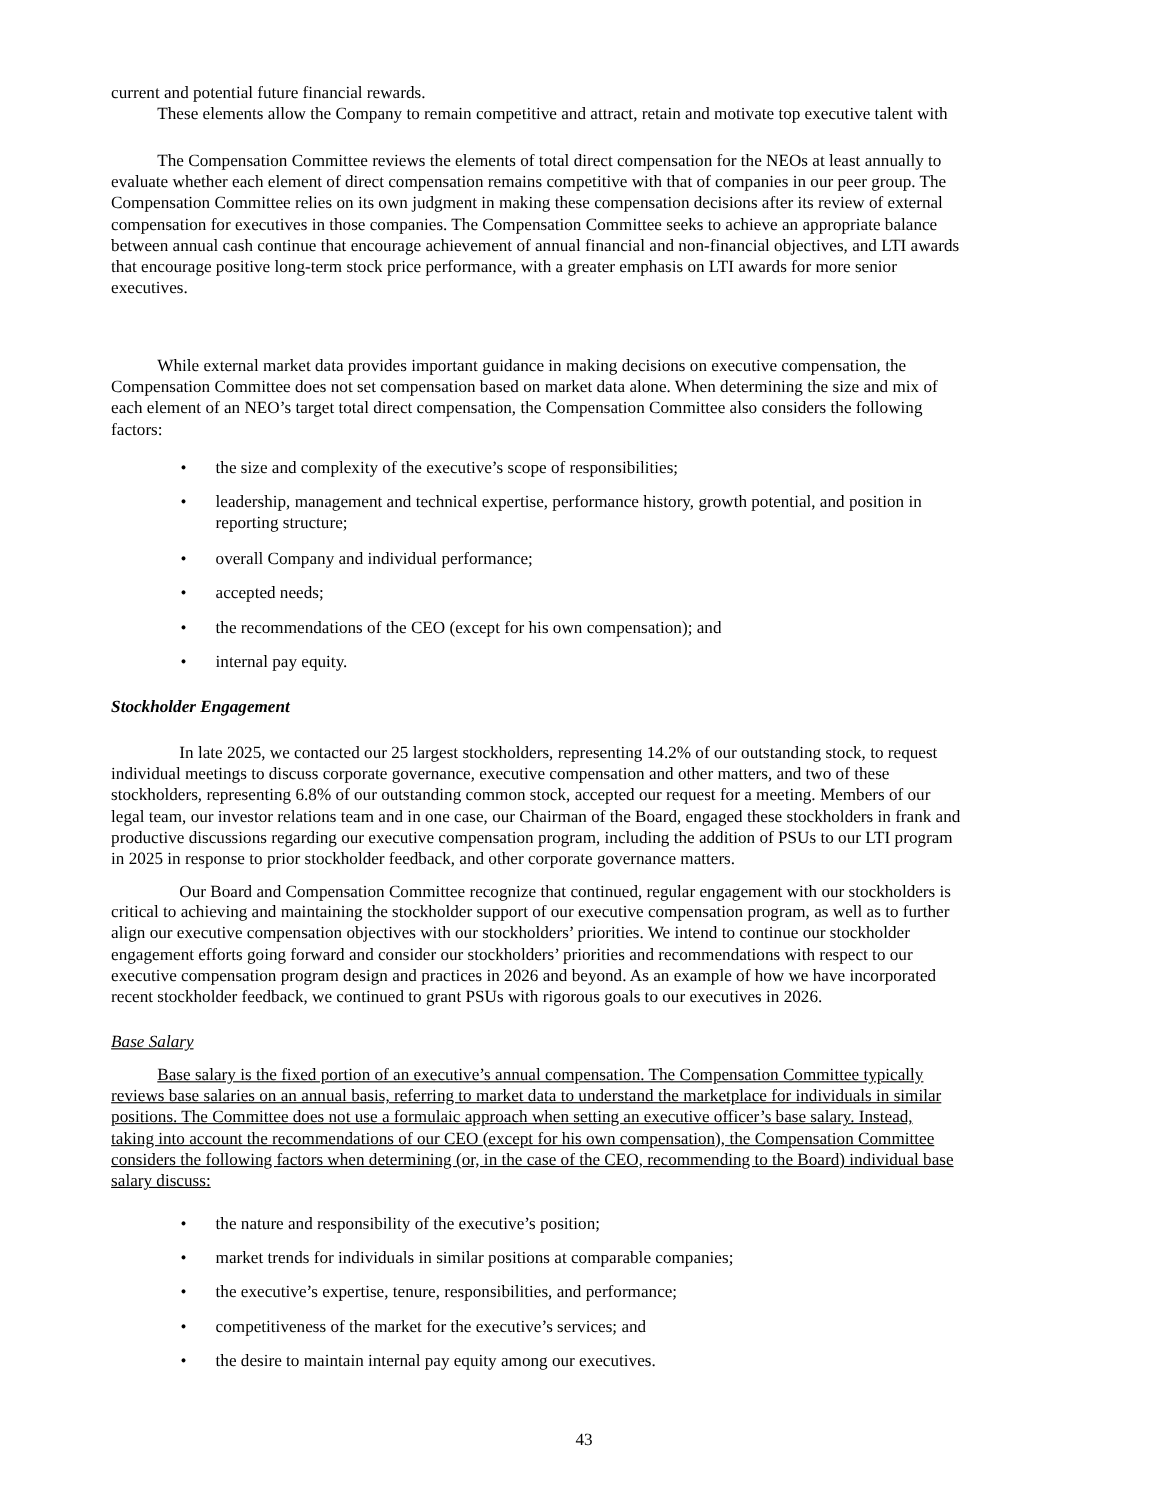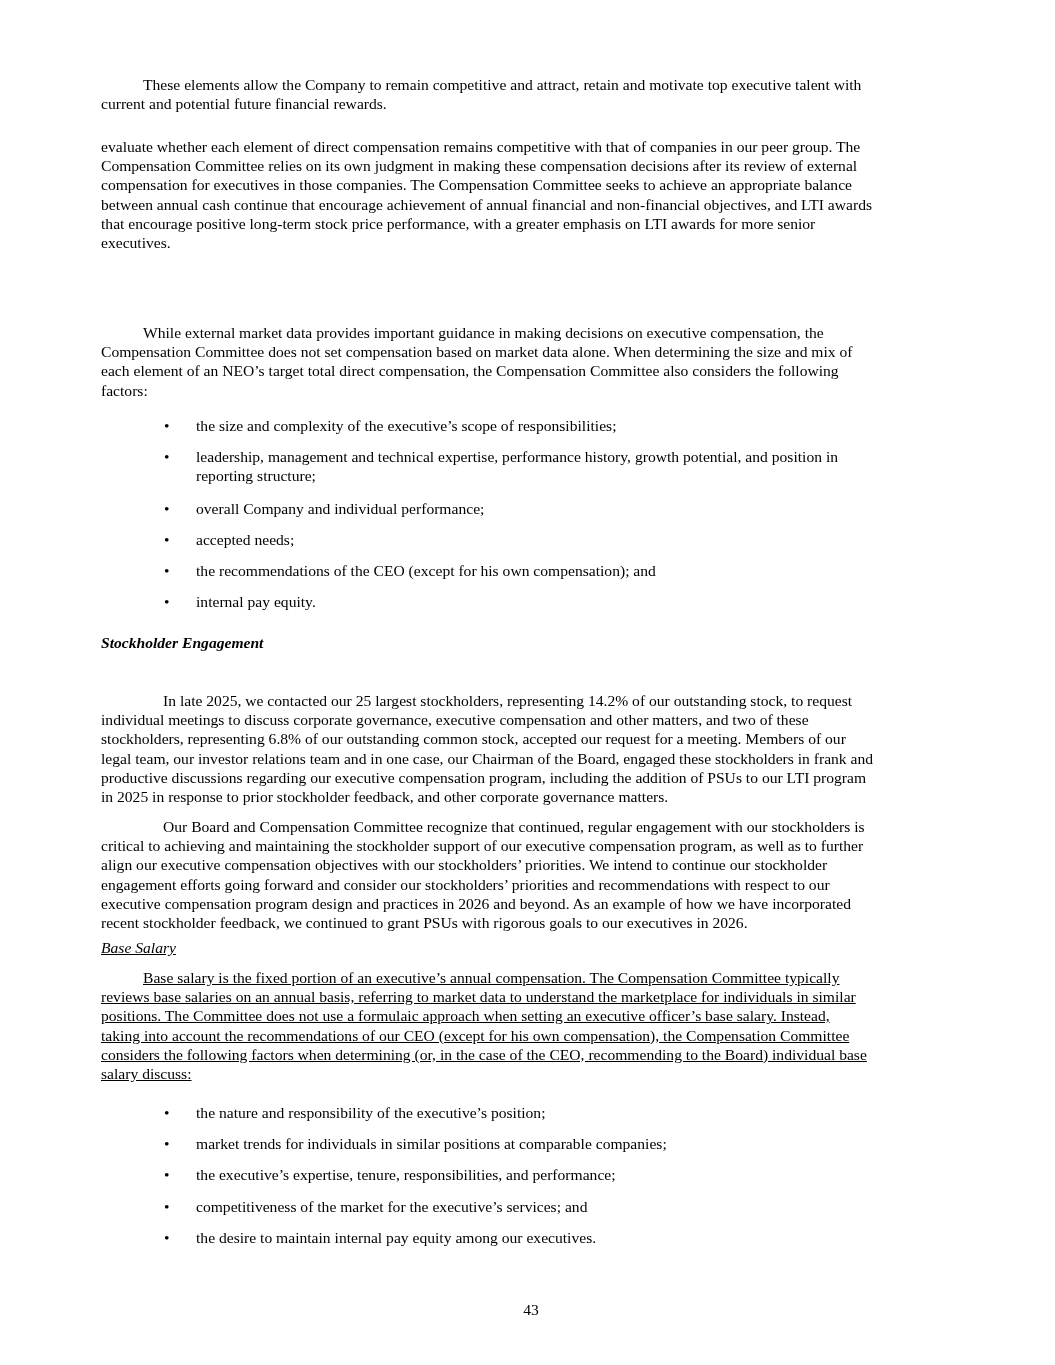--- a/index.html
+++ b/index.html
@@ -5,39 +5,40 @@
   html, body { margin: 0; padding: 0; background: #ffffff; }
   body {
     width: 1055px; height: 1365px; position: relative; overflow: hidden;
     font-family: "Liberation Serif", "DejaVu Serif", serif;
     font-size: 15.6px; color: #000; line-height: 19.2px;
   }
   .page { position: absolute; left: 101px; top: 75px; width: 860px; }
   .line { white-space: nowrap; display: block; height: 19.2px; }
   .para { position: absolute; left: 0; width: 860px; }
   .ind1 { padding-left: 42px; }
-  .ind2 { padding-left: 62px; margin-top: 16px; }
+  .ind2 { padding-left: 62px; }
   .bullets { position: absolute; left: 0; width: 860px; }
   .bullet { position: relative; padding-left: 95px; }
   .bullet .dot { position: absolute; left: 63px; top: 0; }
   .heading-bi { font-weight: bold; font-style: italic; position: absolute; left: 0; }
   .heading-i { font-style: italic; position: absolute; left: 0; text-decoration: underline; }
   .page-number { position: absolute; left: 0; width: 860px; text-align: center; }
 </style>
 </head>
 <body>
 
 <div class="page">
 
   <div class="para" style="top:0px;">
+    <span class="line">current and potential future financial rewards.</span>
     <span class="line ind1">These elements allow the Company to remain competitive and attract, retain and motivate top executive talent with</span>
-    <span class="line">current and potential future financial rewards.</span>
   </div>
 
   <div class="para" style="top:62px;">
+    <span class="line ind1">The Compensation Committee reviews the elements of total direct compensation for the NEOs at least annually to</span>
     <span class="line">evaluate whether each element of direct compensation remains competitive with that of companies in our peer group. The</span>
     <span class="line">Compensation Committee relies on its own judgment in making these compensation decisions after its review of external</span>
     <span class="line">compensation for executives in those companies. The Compensation Committee seeks to achieve an appropriate balance</span>
     <span class="line">between annual cash continue that encourage achievement of annual financial and non-financial objectives, and LTI awards</span>
     <span class="line">that encourage positive long-term stock price performance, with a greater emphasis on LTI awards for more senior</span>
     <span class="line">executives.</span>
   </div>
 
   <div class="para" style="top:248px;">
     <span class="line ind1">While external market data provides important guidance in making decisions on executive compensation, the</span>

